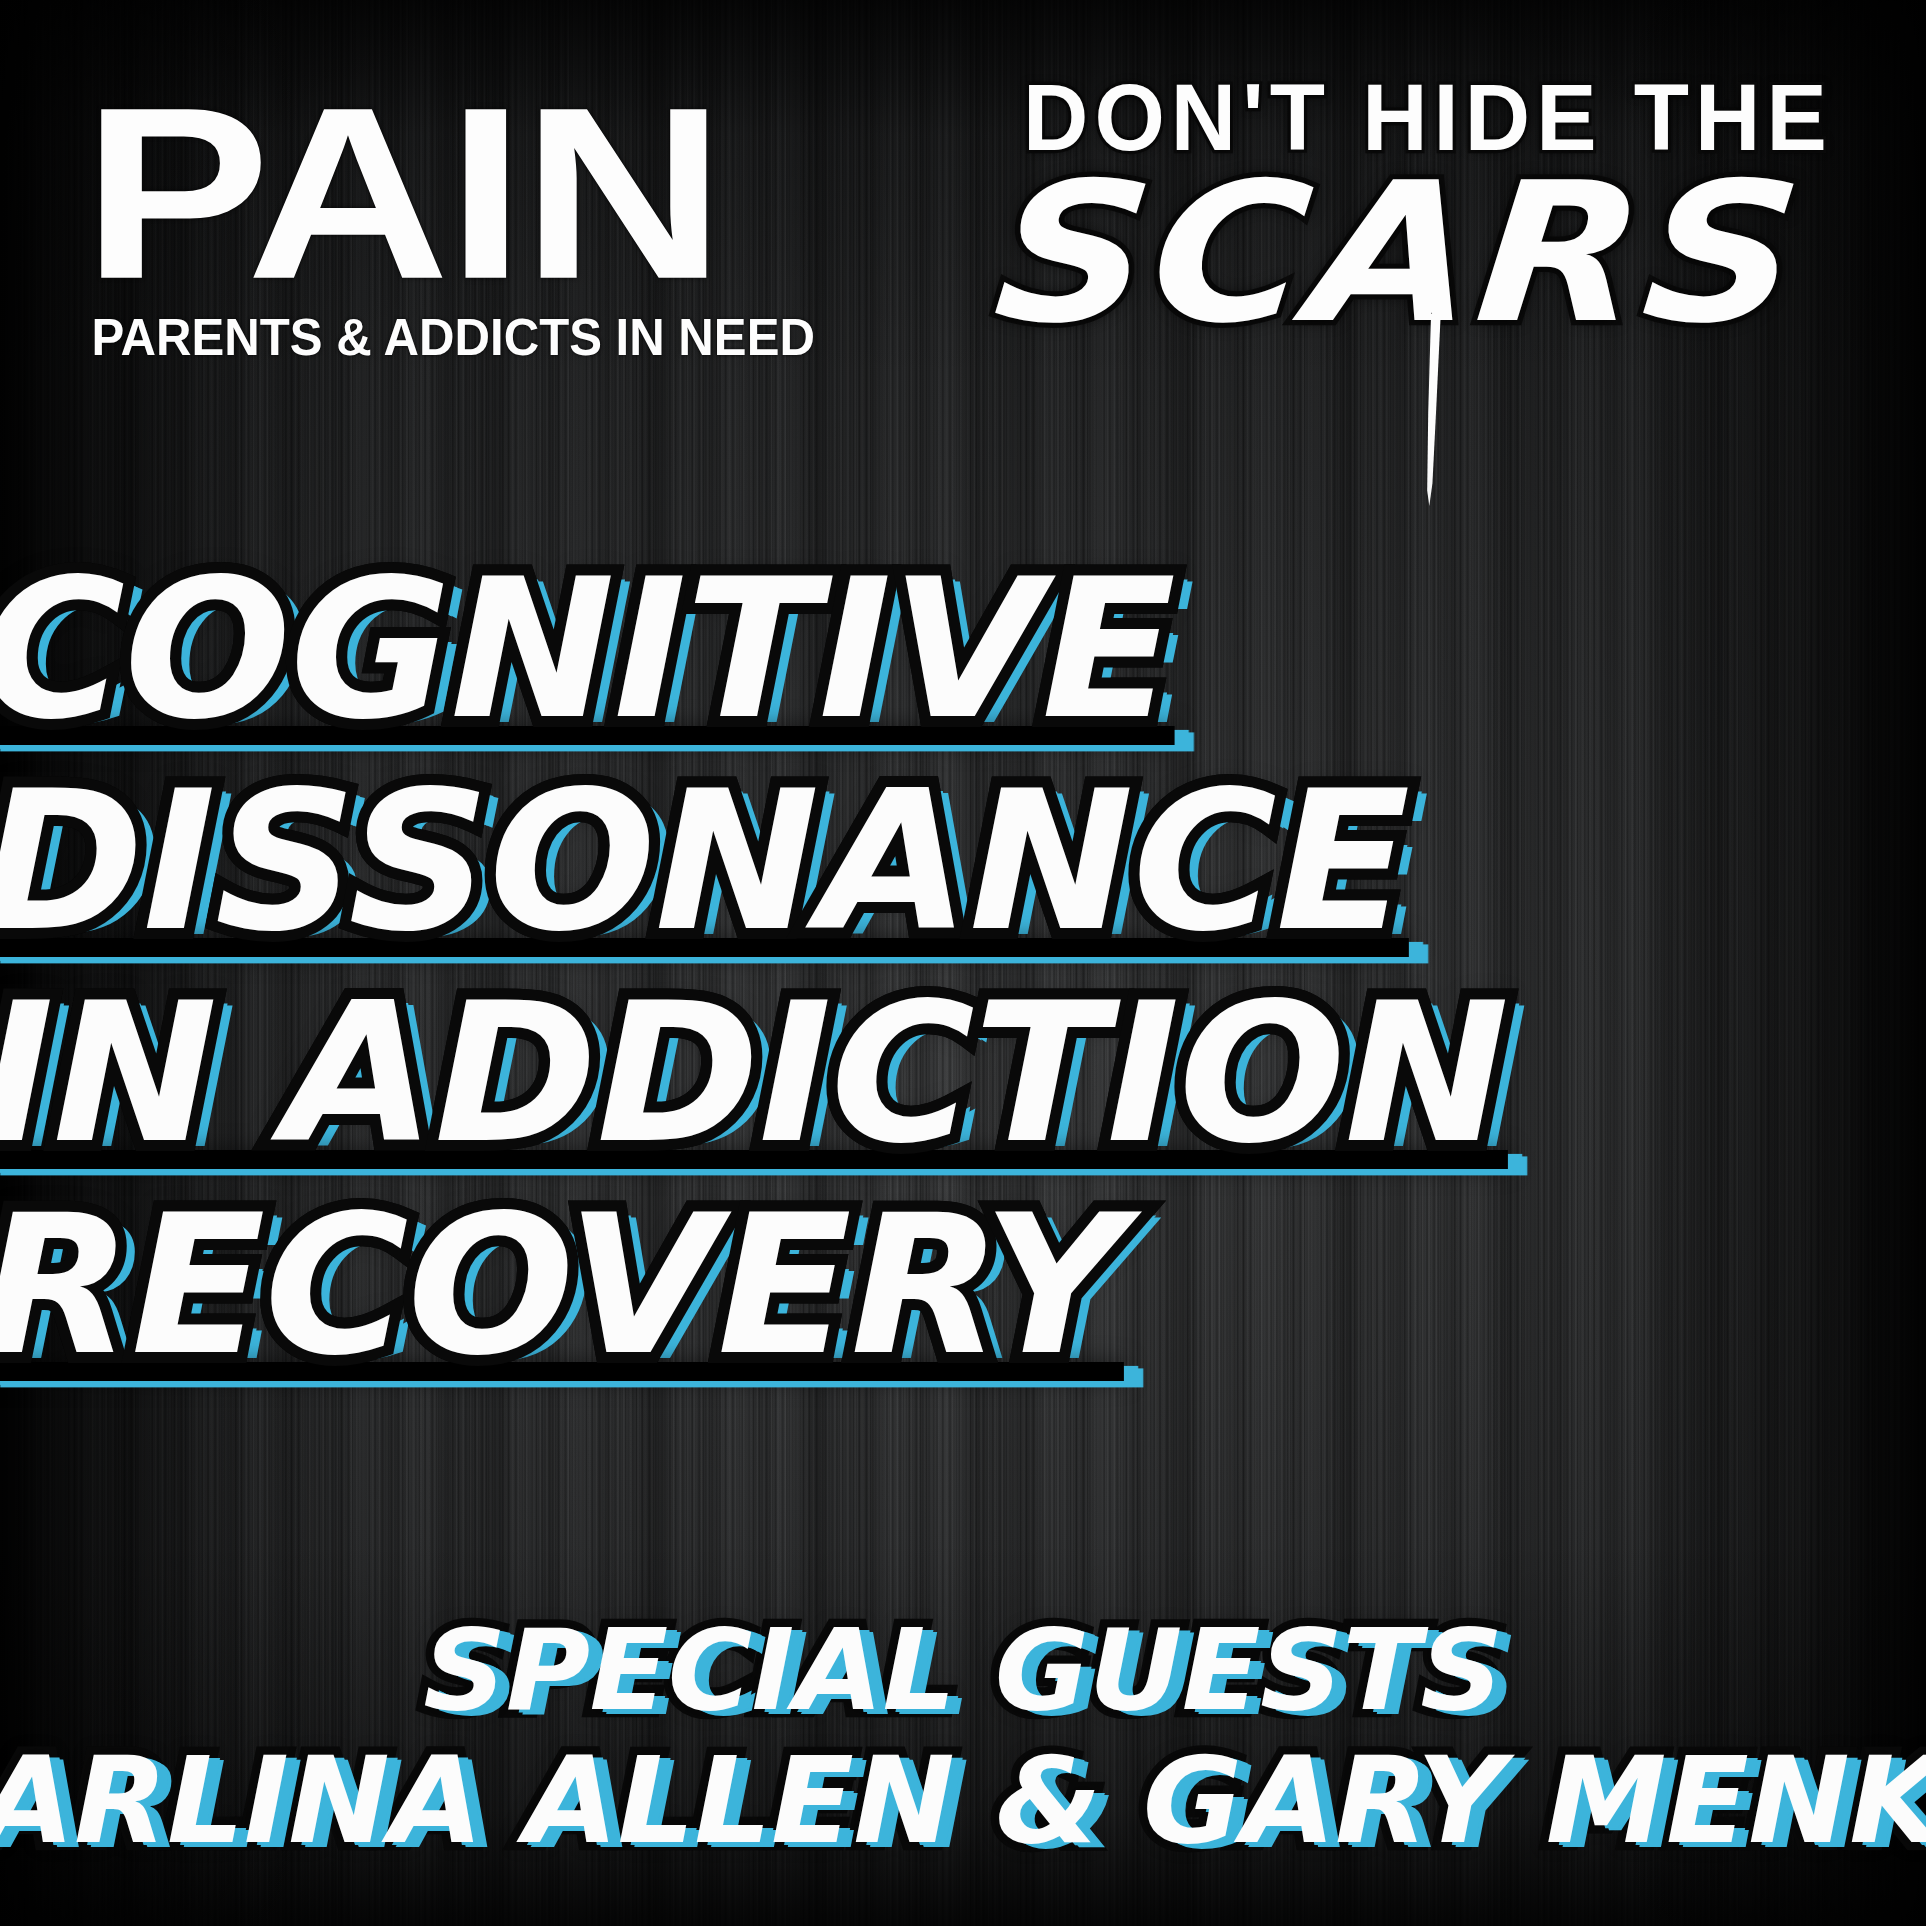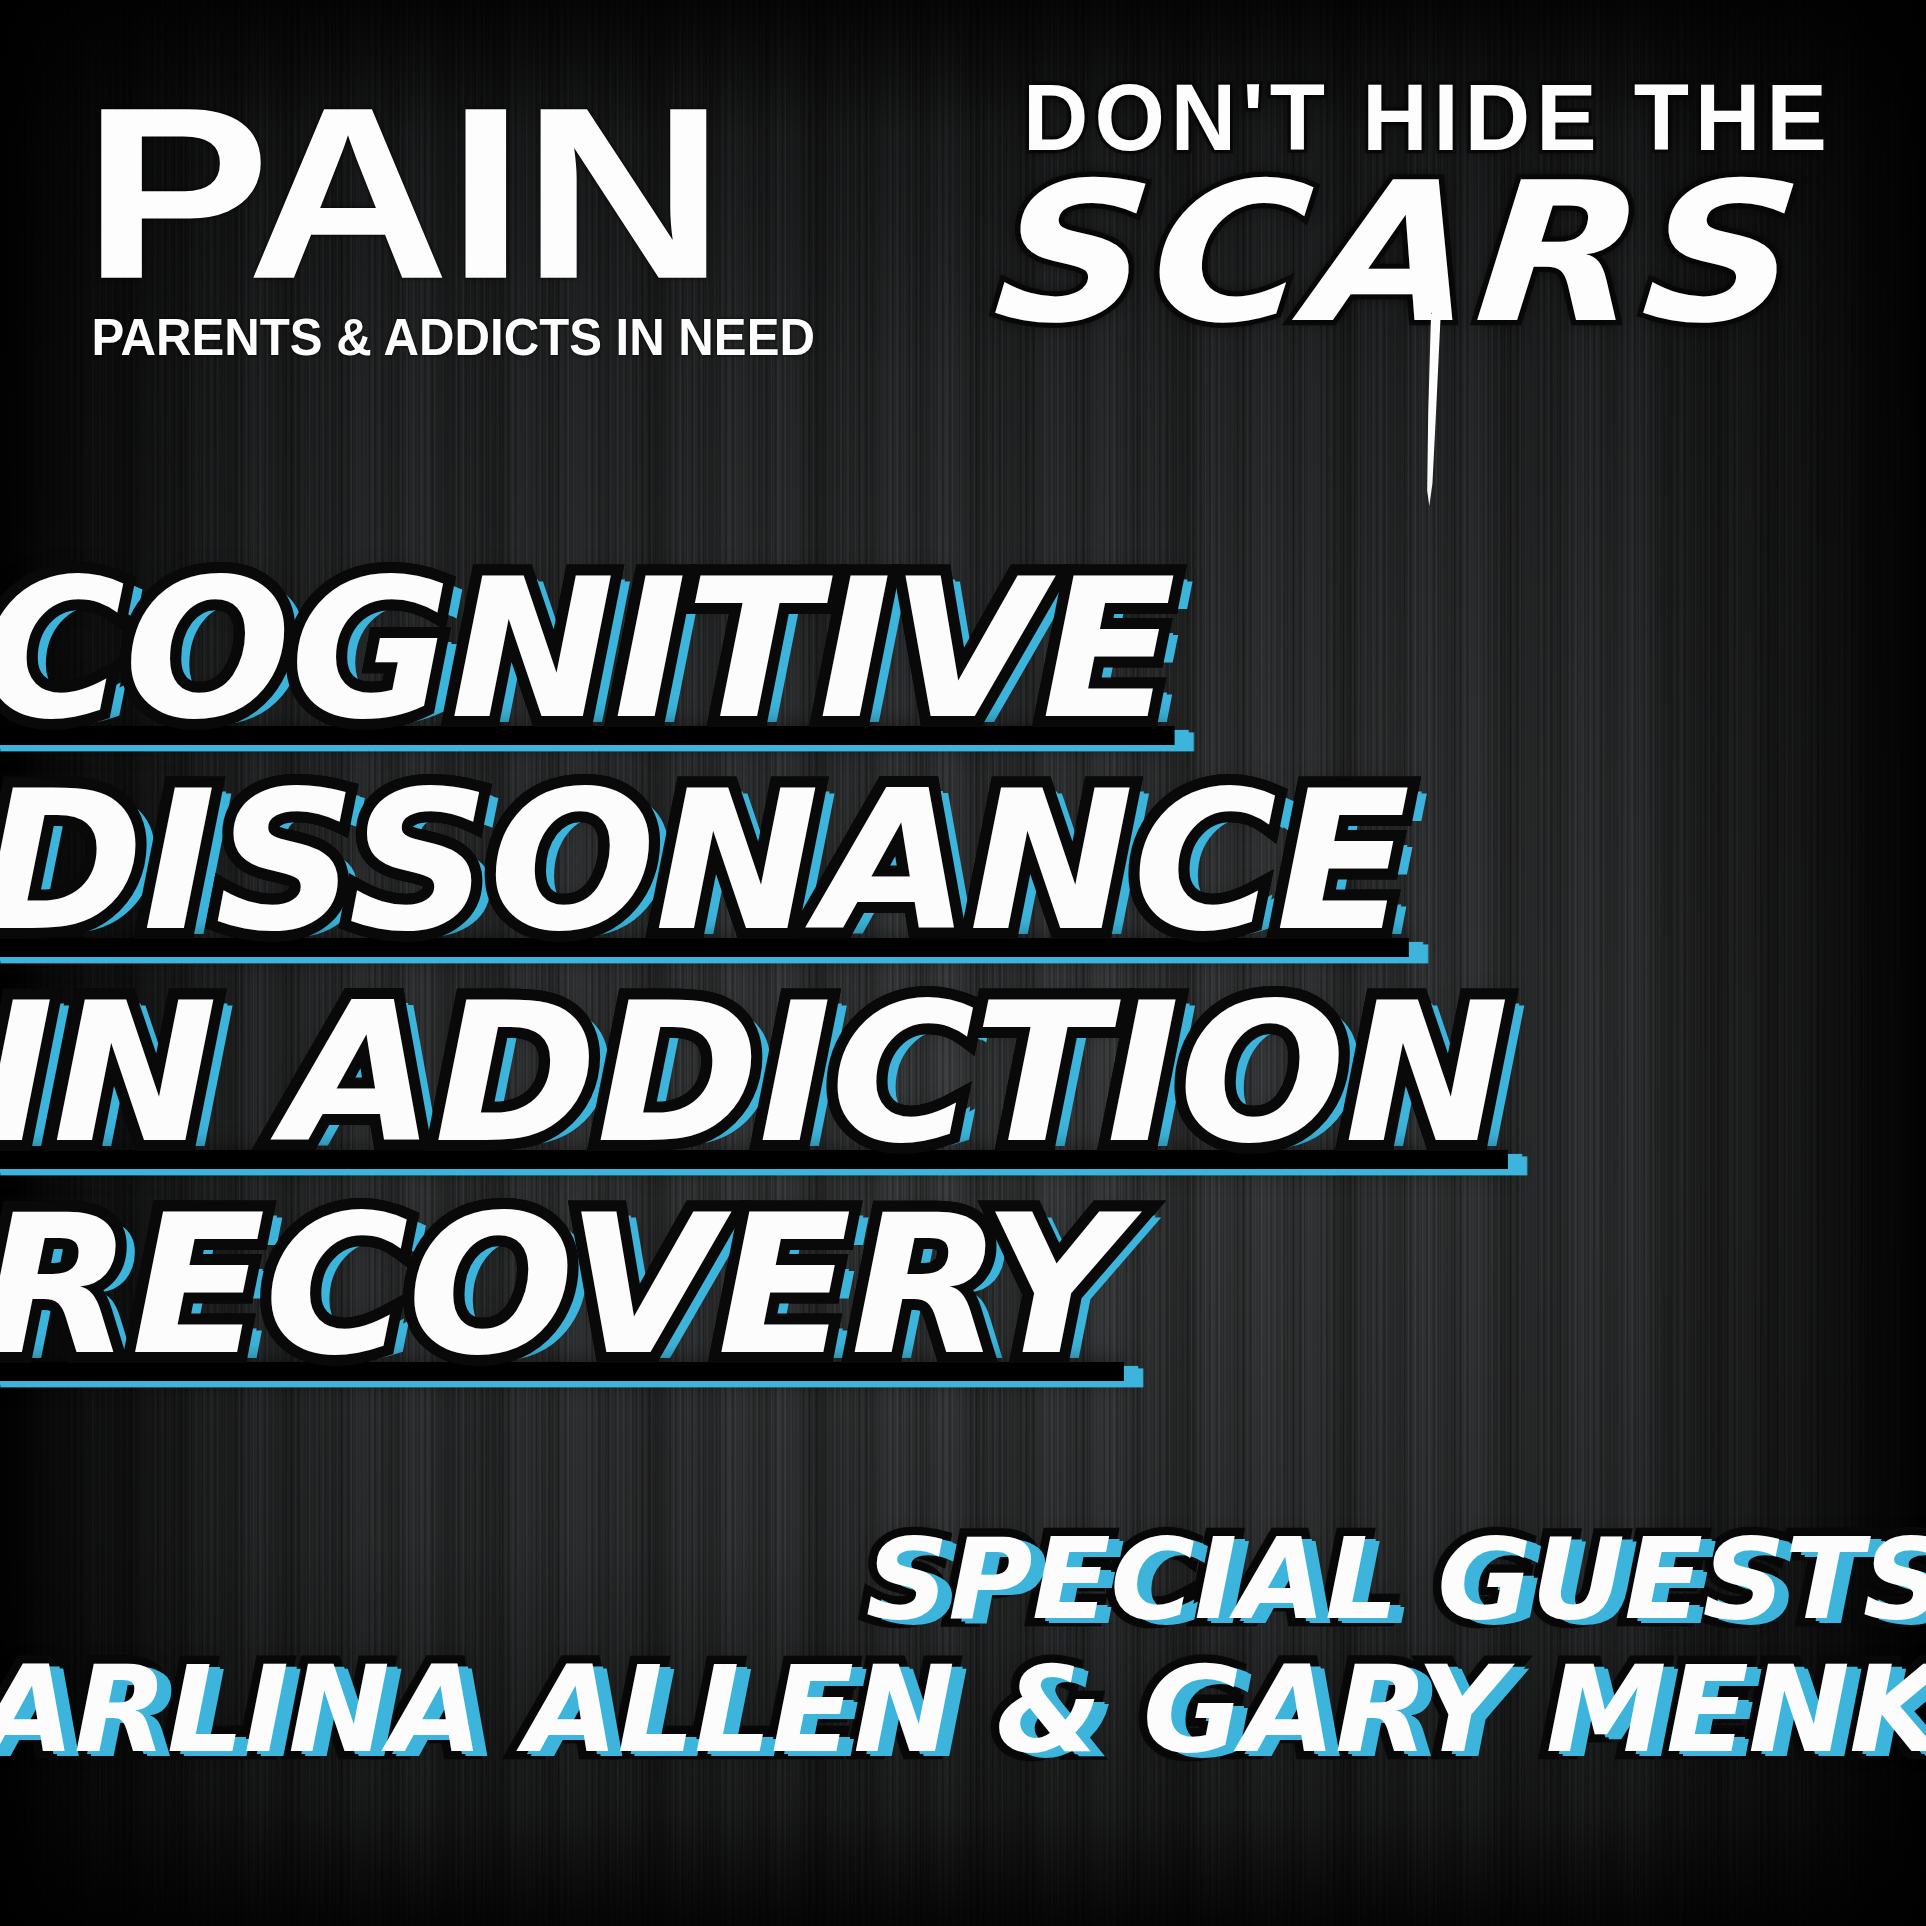--- a/index.html
+++ b/index.html
@@ -177,22 +177,22 @@
   }
   .t1 { font-size: 193px; line-height: 212px; transform: scaleX(1.02); }
   .t2 { font-size: 193px; line-height: 212px; transform: scaleX(1.02); }
   .t3 { font-size: 193px; line-height: 212px; transform: scaleX(1.02); }
   .t4 { font-size: 193px; line-height: 212px; transform: scaleX(1.02); }
 
   
   .guests-block {
     position: absolute;
     left: 0; right: 0;
-    top: 1515px;
-    text-align: right;
+    top: 1606px;
+    text-align: center;
   }
   .gline {
     display: block;
     font-family: "DejaVu Sans", sans-serif;
     font-weight: 700;
     font-style: italic;
     color: #fcfcfc;
     white-space: nowrap;
     letter-spacing: -0.6px;
     -webkit-text-stroke: 16.7px #090909;

